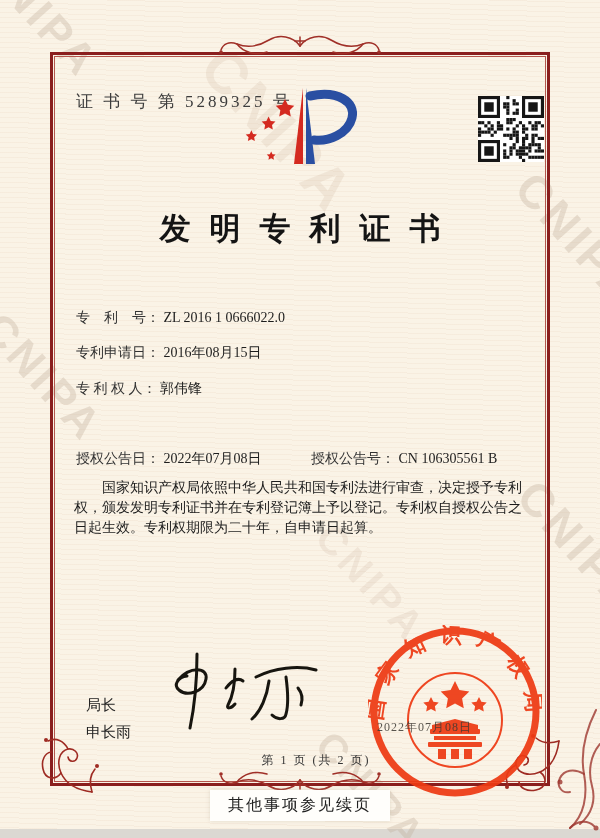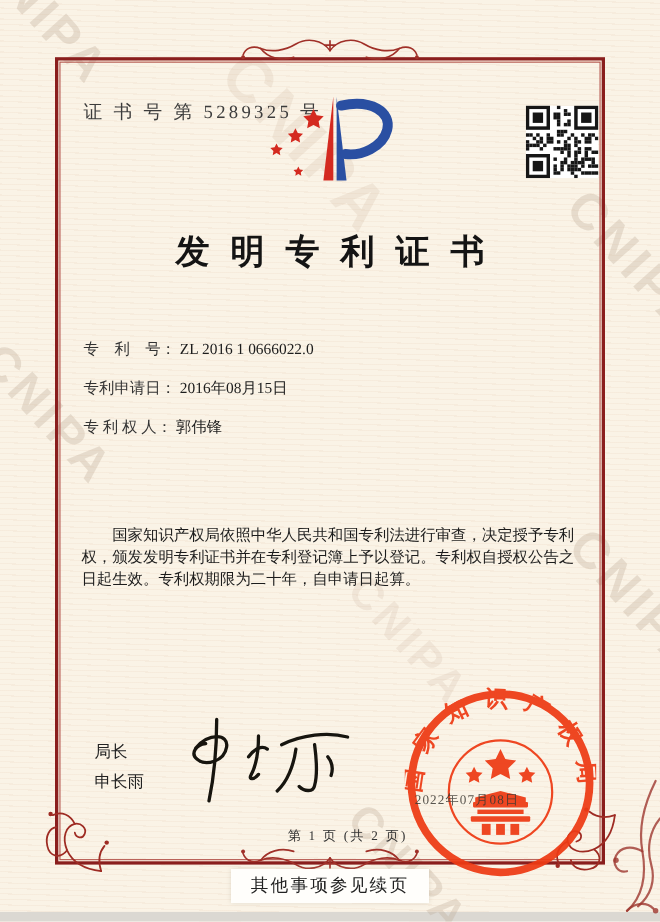--- a/index.html
+++ b/index.html
@@ -40,21 +40,21 @@
   .field-row{position:absolute;left:76px;font-size:14px;color:#222;z-index:4;white-space:nowrap;}
   .flabel{display:inline-block;white-space:pre;color:#333;}
   .fvalue{color:#1d1d1d;}
   .flabel2{white-space:pre;margin-left:46px;color:#333;}
   .r0{top:238px}.r1{top:274px}.r2{top:309px}.r3{top:344px}.r4{top:380px}.r5{top:415px}.r6{top:450px}
   
   .body-text{position:absolute;left:74px;top:478px;width:454px;z-index:4;
              font-size:14px;line-height:20px;color:#1c1c1c;}
   .body-text p{margin:0 0 2px 0;text-indent:2em;}
   
-  .signer{position:absolute;left:86px;top:671px;font-size:15px;color:#222;line-height:27px;z-index:4;}
+  .signer{position:absolute;left:86px;top:692px;font-size:15px;color:#222;line-height:27px;z-index:4;}
   .sig-svg{position:absolute;left:150px;top:648px;z-index:4;}
   
   .seal-date{position:absolute;left:377px;top:719px;width:150px;font-size:12px;color:rgba(60,56,50,0.85);
              letter-spacing:1px;z-index:6;}
   .seal{position:absolute;left:368px;top:625px;z-index:5;opacity:0.93;}
   
   .page-info{position:absolute;left:16px;top:752px;width:100%;text-align:center;font-size:12px;color:#333;
              letter-spacing:2px;z-index:4;}
   .note-box{position:absolute;left:50%;top:790px;transform:translateX(-50%);background:#fffefb;
             padding:5px 18px;font-size:16px;color:#222;letter-spacing:2px;z-index:4;
@@ -265,20 +265,26 @@
     <span class="fvalue">ZL 2016 1 0666022.0</span>
   </div>
   <div class="field-row r3">
     <span class="flabel">专利申请日：</span>
     <span class="fvalue">2016年08月15日</span>
   </div>
   <div class="field-row r4">
     <span class="flabel">专 利 权 人：</span>
     <span class="fvalue">郭伟锋</span>
   </div>
+  <div class="field-row r6">
+    <span class="flabel">授权公告日：</span>
+    <span class="fvalue">2022年07月08日</span>
+    <span class="flabel2">授权公告号：</span>
+    <span class="fvalue">CN 106305561 B</span>
+  </div>
 
   <div class="body-text">
     <p>国家知识产权局依照中华人民共和国专利法进行审查，决定授予专利权，颁发发明专利证书并在专利登记簿上予以登记。专利权自授权公告之日起生效。专利权期限为二十年，自申请日起算。</p>
   </div>
 
   <div class="signer">
     <div>局长</div>
     <div>申长雨</div>
   </div>
 

